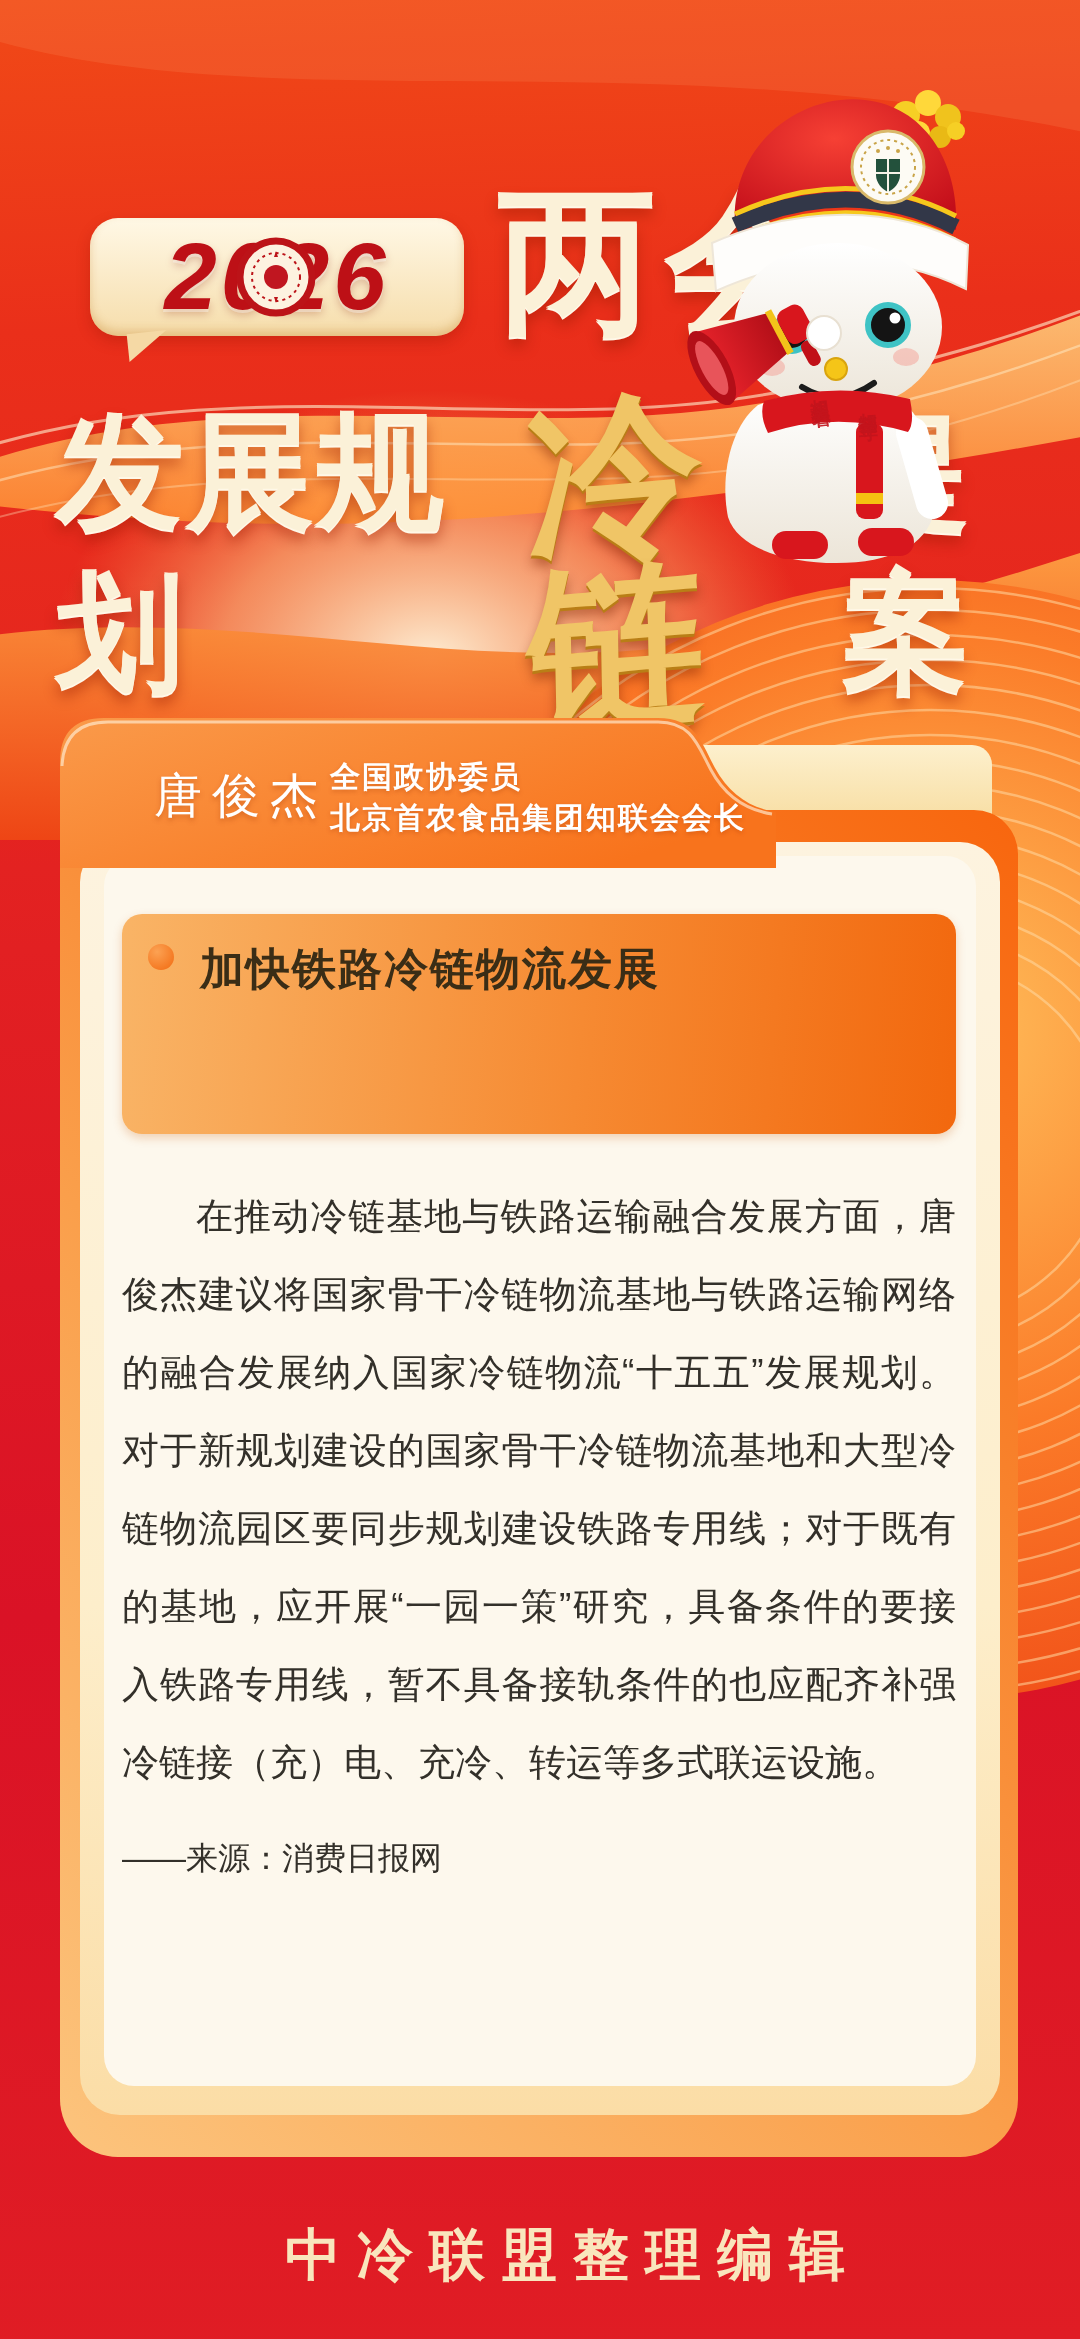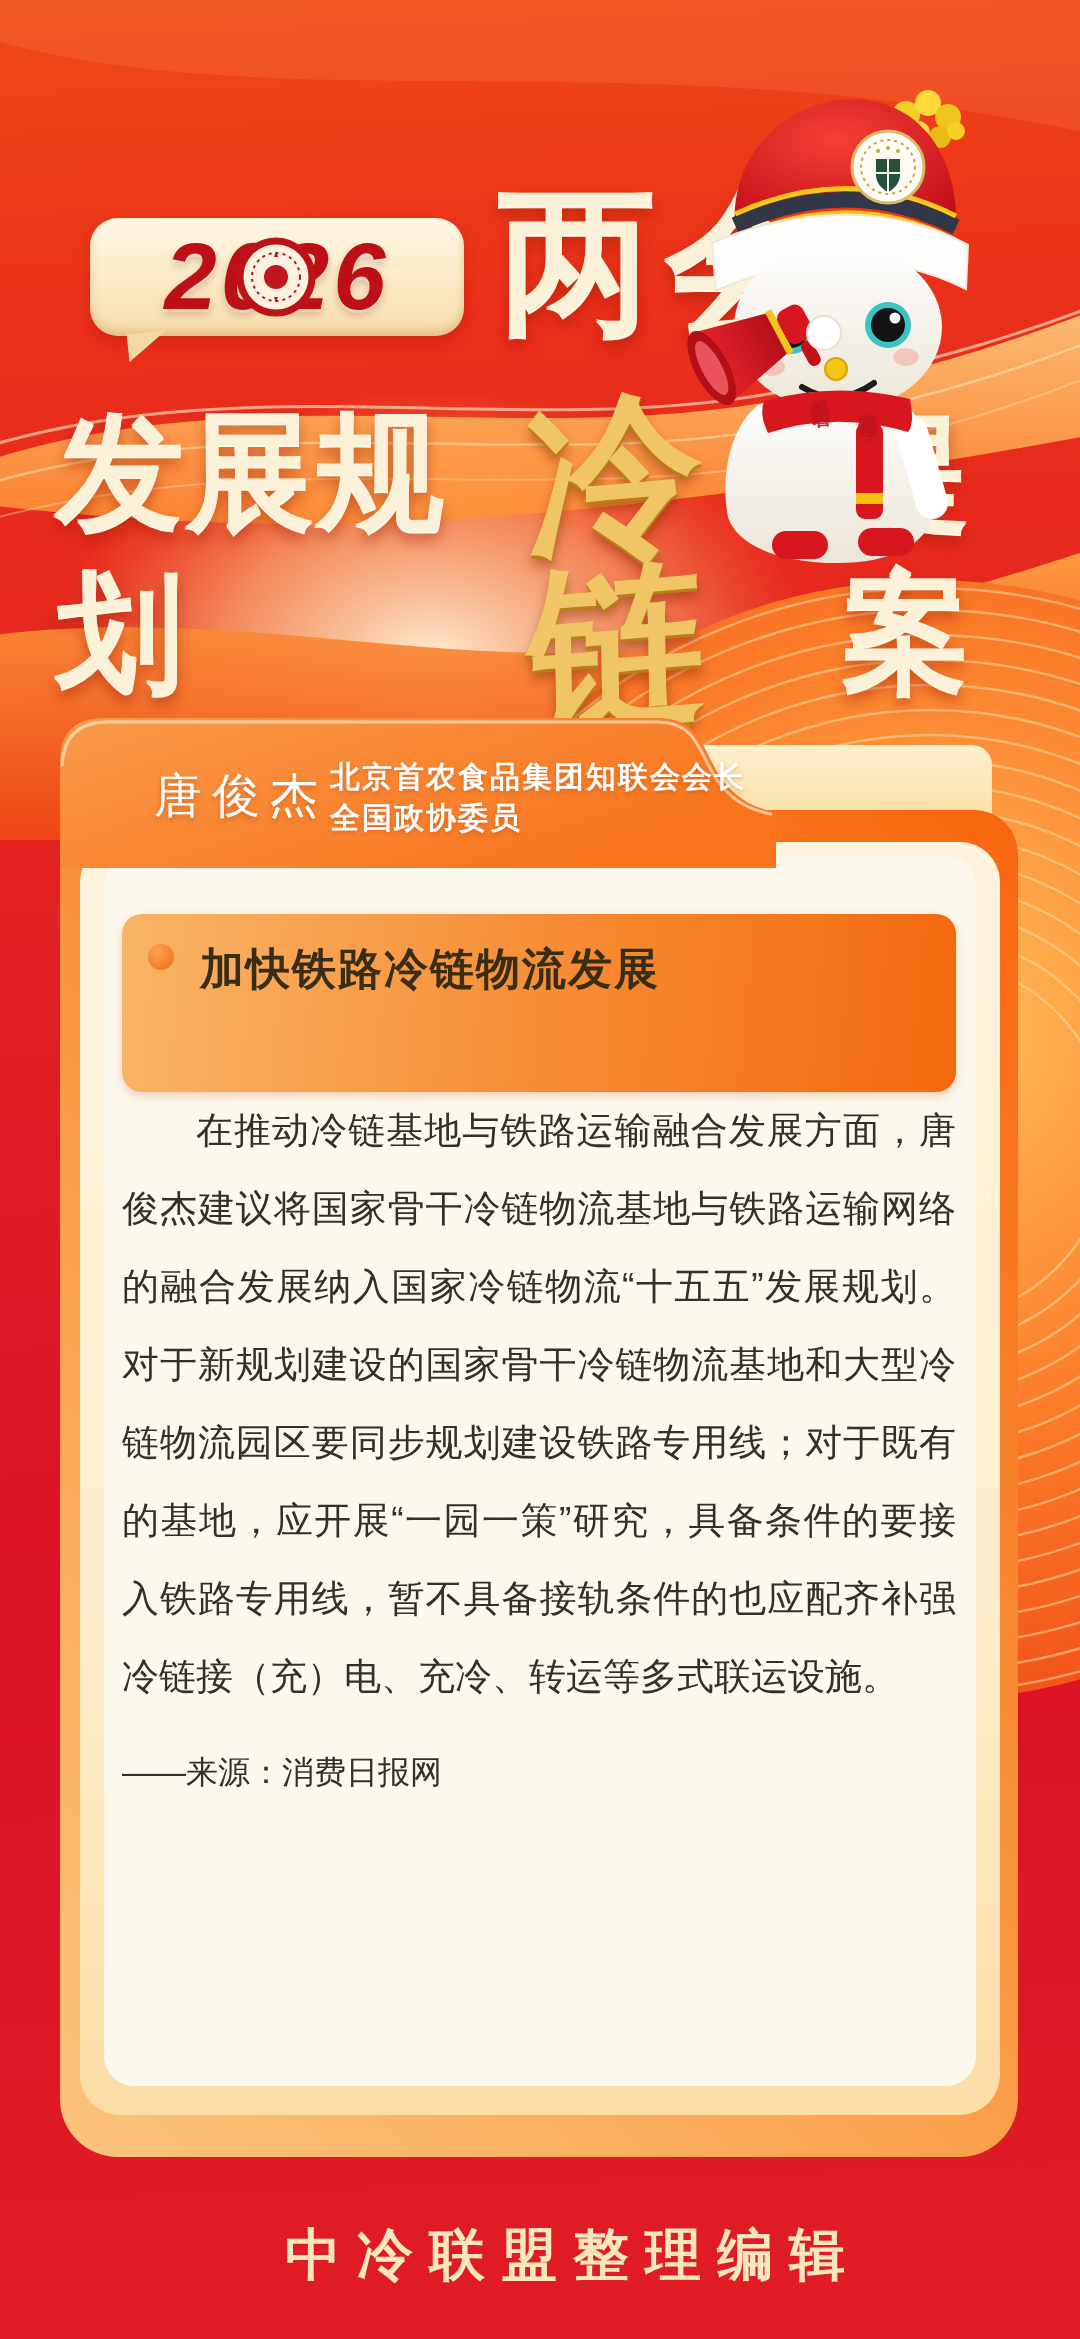--- a/index.html
+++ b/index.html
@@ -83,23 +83,23 @@
     position:absolute;left:80px;top:842px;width:920px;height:1273px;z-index:4;
     border-radius:40px;
     background:linear-gradient(180deg,#fdf3df 0%,#fdeecb 60%,#fbdda6 100%);
   }
   .panel{
     position:absolute;left:104px;top:856px;width:872px;height:1230px;z-index:5;
     border-radius:30px;background:#fdf8ed;
     box-sizing:border-box;padding:58px 20px 0 18px;
   }
   .headline{
-    position:relative;height:178px;border-radius:20px;box-sizing:border-box;
+    position:relative;height:220px;border-radius:20px;box-sizing:border-box;
     background:linear-gradient(95deg,#f9b466 0%,#f68a32 55%,#f2680e 100%);
-    padding:24px 20px 0 78px;
+    padding:24px 20px 0 78px;margin-bottom:44px;
     box-shadow:0 4px 10px rgba(200,90,10,.25);
   }
   .headline-bullet{
     position:absolute;left:26px;top:30px;width:26px;height:26px;border-radius:50%;
     background:radial-gradient(circle at 35% 30%,#fca253,#f26a10);
   }
   .headline-line{font-size:44px;font-weight:800;color:#3a2d16;line-height:62px;letter-spacing:2px;}
   .headline-line.second{margin-top:26px;}
   .body-text{
     font-size:37px;line-height:78px;color:#33302a;text-align:justify;
@@ -286,22 +286,22 @@
         <stop offset="0%" stop-color="#fa9a4a"></stop>
           <stop offset="100%" stop-color="#f8731c"></stop>
       </linearGradient>
     </defs>
     <path d="M0 150 L0 44 Q0 0 44 0 L598 0 C636 0 642 26 655 50 C669 76 690 90 716 94 L716 150 Z" fill="url(#hdrGrad)"></path>
     <path d="M2 48 Q4 4 48 4 L598 4 C632 4 638 28 651 52 C665 78 686 92 712 96" fill="none" stroke="rgba(255,238,214,0.65)" stroke-width="3"></path>
   </svg>
 
   <div class="person-name">唐俊杰</div>
   <div class="person-roles">
+    <div class="person-role">全国政协委员</div>
     <div class="person-role">北京首农食品集团知联会会长</div>
-    <div class="person-role">全国政协委员</div>
   </div>
 
   <div class="mid-layer"></div>
 
   <div class="panel">
     <div class="headline">
       <span class="headline-bullet"></span>
       <div class="headline-line">加快铁路冷链物流发展</div>
     </div>
 

